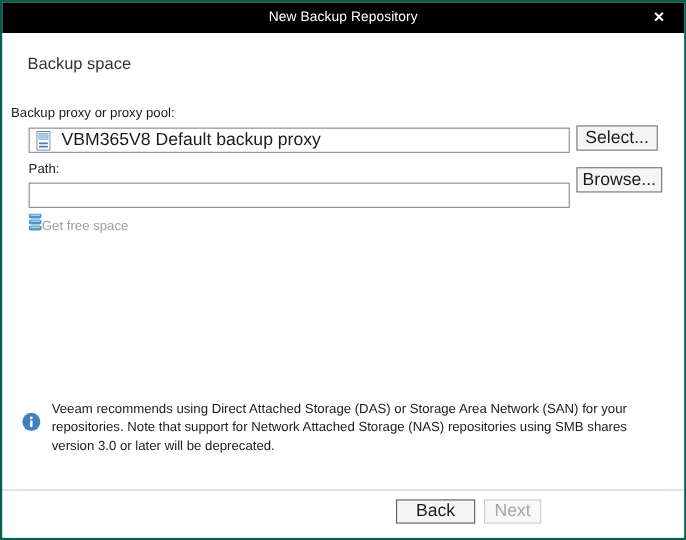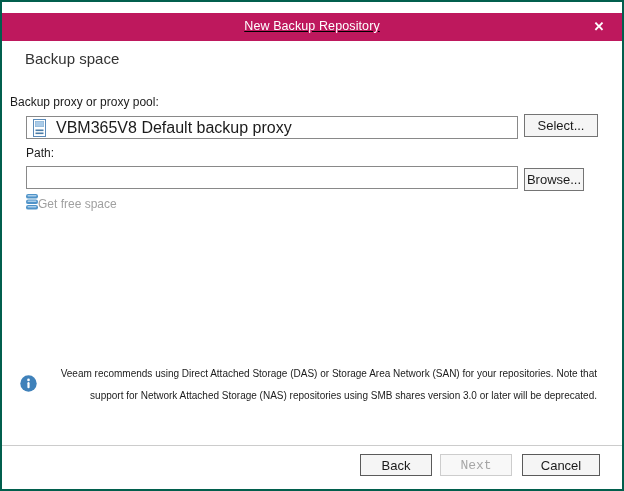--- a/index.html
+++ b/index.html
@@ -12,24 +12,23 @@
     position: relative;
     width: 624px;
     height: 491px;
     background: #ffffff;
     border: 2px solid #015f4d;
     overflow: hidden;
   }
   
   .titlebar {
     position: absolute;
-    top: 11px; left: 0;
+    top: 0; left: 0;
     width: 620px; height: 28px;
-    background: #be185d;
-    text-decoration: underline;
+    background: #000000;
   }
   .titlebar .title {
     display: block;
     text-align: center;
     line-height: 27px;
     color: #ffffff;
     font-size: 12.5px;
     font-weight: 500;
     letter-spacing: 0.1px;
   }
@@ -89,26 +88,26 @@
     color: #1b1b1b;
     padding: 0 6px;
     outline: none;
   }
   .btn {
     position: absolute;
     height: 23px;
     background: #f5f5f5;
     border: 1px solid #747474;
     font-family: "Liberation Sans", sans-serif;
-    font-size: 13px;
+    font-size: 16px;
     color: #1b1b1b;
     cursor: pointer;
   }
   .select-btn { left: 522px; top: 112px; width: 74px; }
-  .browse-btn { left: 522px; top: 166px; width: 60px; }
+  .browse-btn { left: 522px; top: 150px; width: 78px; }
 
   .free-space {
     position: absolute;
     left: 24px; top: 192px;
     display: flex;
     align-items: center;
     cursor: default;
   }
   .free-space-text {
     margin-left: 0;
@@ -118,35 +117,34 @@
   .info-icon {
     position: absolute;
     left: 18px; top: 373px;
     width: 17px; height: 17px;
     display: inline-flex;
   }
   .info-text {
     position: absolute;
     left: 45px; top: 361px;
     width: 550px;
-    font-size: 10px;
-    line-height: 22px;
-    color: #1b1b1b;
-    text-align: right;
+    font-size: 12px;
+    line-height: 17px;
+    color: #1b1b1b;
   }
   
   .divider {
     position: absolute;
     left: 0; top: 443px;
     width: 620px; height: 1px;
     background: #cccccc;
   }
   .footer-btn { top: 452px; height: 22px; }
   .back-btn   { left: 358px; width: 72px; border-color: #5a5a5a; }
-  .next-btn   { left: 438px; width: 72px; border-color: #cdcdcd; background: #f8f8f8; color: #a6a6a6; cursor: default; font-family: Liberation Mono, monospace; }
+  .next-btn   { left: 438px; width: 52px; border-color: #cdcdcd; background: #f8f8f8; color: #a6a6a6; cursor: default; }
   .cancel-btn { left: 520px; width: 78px; border-color: #5a5a5a; }
 </style>
 </head>
 <body>
 
 <div class="window">
 
   <div class="titlebar">
     <span class="title">New Backup Repository</span>
     <button class="close-btn">
@@ -199,15 +197,14 @@
       <circle cx="8.5" cy="4.9" r="1.3" fill="#ffffff"></circle>
       <rect x="7.4" y="7.1" width="2.2" height="6.2" rx="1.1" fill="#ffffff"></rect>
     </svg>
   </span>
   <p class="info-text">Veeam recommends using Direct Attached Storage (DAS) or Storage Area Network (SAN) for your repositories. Note that support for Network Attached Storage (NAS) repositories using SMB shares version 3.0 or later will be deprecated.</p>
 
   <div class="divider"></div>
 
   <button class="btn footer-btn back-btn">Back</button>
   <button class="btn footer-btn next-btn" disabled="">Next</button>
-  <button class="btn footer-btn cancel-btn">Cancel</button>
 
 </div>
 
 </body></html>

